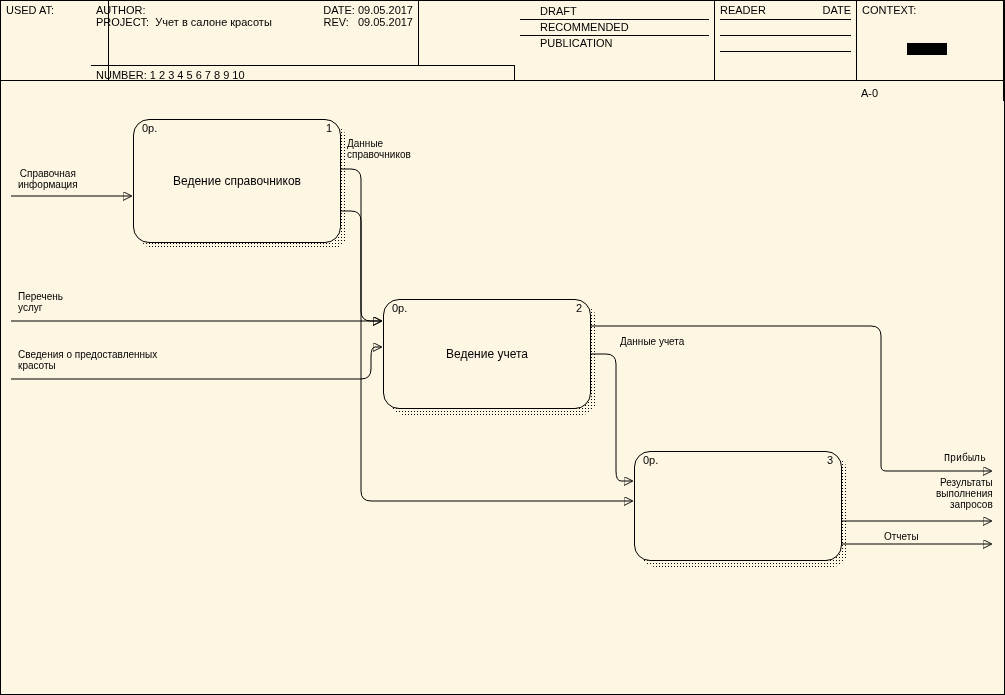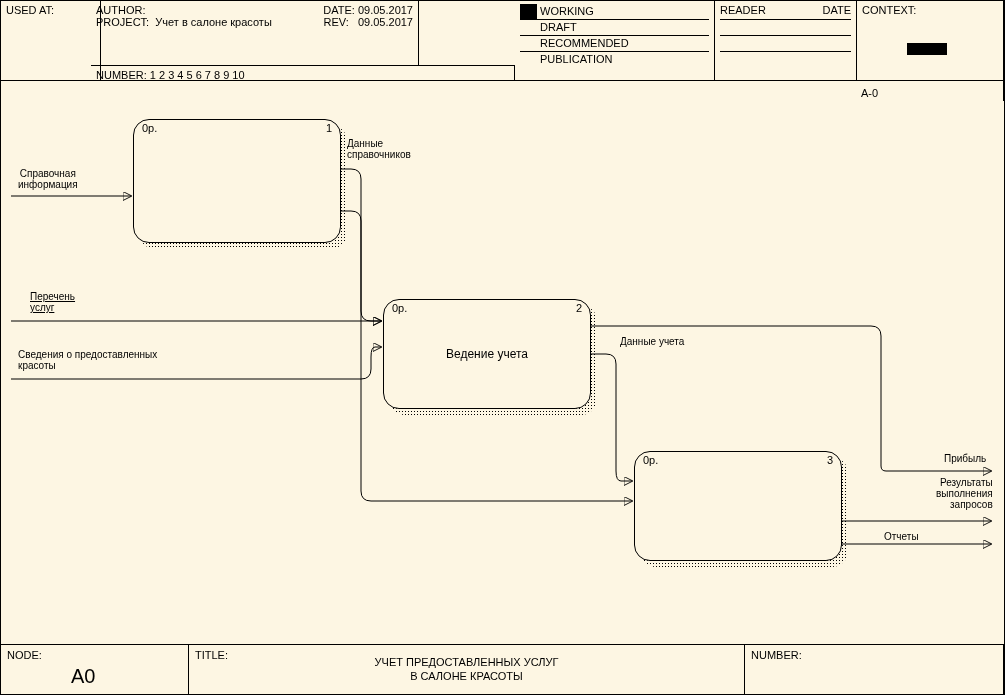--- a/index.html
+++ b/index.html
@@ -22,21 +22,21 @@
     position: absolute;
     left: 0; top: 0; width: 1003px; height: 80px;
     border-bottom: 1px solid #000;
   }
   .hdr .cell {
     position: absolute;
     border-right: 1px solid #000;
     padding: 3px 5px;
   }
   .hdr .lab { font-size: 11px; }
-  .usedat { left:0; top:0; width:100px; height:80px; }
+  .usedat { left:0; top:0; width:108px; height:80px; }
   .author { left:90px; top:0; width:328px; height:64px; }
   .author .row { display:flex; justify-content:space-between; }
   .author .row span:last-child { text-align:right; }
   .status-col { left:514px; top:0; width:200px; height:80px; }
   .status-col .srow {
     height:16px; line-height:14px; border-bottom:1px solid #000; padding-left:20px; position:relative;
   }
   .status-col .srow:last-child { border-bottom:none; }
   .black-box {
     position:absolute; left:0; top:0; width:17px; height:15px; background:#000;
@@ -115,24 +115,20 @@
       </div>
       <div class="row">
         <span><span>PROJECT:</span>&nbsp;&nbsp;<span>Учет в салоне красоты</span></span>
         <span><span>REV:</span>&nbsp;&nbsp;&nbsp;<span>09.05.2017</span></span>
       </div>
     </div>
     <div class="cell notes">
       <span>NUMBER:</span>&nbsp;<span>1  2  3  4  5  6  7  8  9  10</span>
     </div>
     <div class="cell status-col">
-      <div class="srow">
-        <div class="black-box"></div>
-        <span>WORKING</span>
-      </div>
       <div class="srow"><span>DRAFT</span></div>
       <div class="srow"><span>RECOMMENDED</span></div>
       <div class="srow"><span>PUBLICATION</span></div>
     </div>
     <div class="cell reader">
       <div class="sub toprow">
         <span>READER</span>
         <span>DATE</span>
       </div>
       <div class="sub"></div>
@@ -145,45 +141,46 @@
       <span class="a0lab">A-0</span>
     </div>
   </div>
 
   <div class="canvas">
 
     <div class="shadow" style="left:138px; top:44px; width:208px; height:124px;"></div>
     <div class="actbox" style="left:132px; top:38px; width:208px; height:124px;">
       <span class="boxtag">0р.</span>
       <span class="boxnum">1</span>
+      <div class="boxlabel">Ведение справочников</div>
     </div>
 
     <div class="shadow" style="left:388px; top:224px; width:208px; height:110px;"></div>
     <div class="actbox" style="left:382px; top:218px; width:208px; height:110px;">
       <span class="boxtag">0р.</span>
       <span class="boxnum">2</span>
       <div class="boxlabel">Ведение учета</div>
     </div>
 
     <div class="shadow" style="left:639px; top:376px; width:208px; height:110px;"></div>
     <div class="actbox" style="left:633px; top:370px; width:208px; height:110px;">
       <span class="boxtag">0р.</span>
       <span class="boxnum">3</span>
     </div>
 
     <div class="txt" style="left:17px; top:87px; white-space:pre;text-align:center;">Справочная
 информация</div>
-    <div class="txt" style="left:29px; top:210px; white-space:pre;text-decoration:underline;">Перечень
+    <div class="txt" style="left:17px; top:210px; white-space:pre;">Перечень
 услуг</div>
     <div class="txt" style="left:17px; top:268px; white-space:pre;">Сведения о предоставленных
 красоты</div>
     <div class="txt" style="left:346px; top:57px; white-space:pre;">Данные
 справочников</div>
     <div class="txt" style="left:619px; top:255px; white-space:pre;">Данные учета</div>
-    <div class="txt" style="left:943px; top:372px; white-space:pre;">Прибыль</div>
+    <div class="txt" style="left:943px; top:372px; white-space:pre;font-family:Liberation Mono, monospace;">Прибыль</div>
     <div class="txt" style="left:935px; top:396px; white-space:pre;text-align:right;">Результаты
 выполнения
 запросов</div>
     <div class="txt" style="left:883px; top:450px; white-space:pre;">Отчеты</div>
 
     <svg class="arrows">
       <defs>
         <marker id="ah" viewBox="0 0 10 10" refX="9" refY="5" markerWidth="9" markerHeight="9" orient="auto">
           <path d="M 0 0 L 10 5 L 0 10 z" fill="#000"></path>
         </marker>
@@ -201,28 +198,14 @@
 
       <path d="M 590 273 L 605 273 Q 615 273 615 283 L 615 390 Q 615 400 620 400 L 631 400" marker-end="url(#ah)"></path>
 
       <path d="M 590 245 L 870 245 Q 880 245 880 255 L 880 385 Q 880 390 885 390 L 990 390" marker-end="url(#ah)"></path>
 
       <line x1="841" y1="440" x2="990" y2="440" marker-end="url(#ah)"></line>
       <line x1="841" y1="463" x2="990" y2="463" marker-end="url(#ah)"></line>
     </svg>
   </div>
 
-  <div class="ftr">
-    <div class="fnode">
-      <span class="lab">NODE:</span>
-      <span class="big">A0</span>
-    </div>
-    <div class="ftitle">
-      <span class="lab">TITLE:</span>
-      <div class="tt" style="white-space:pre;">УЧЕТ ПРЕДОСТАВЛЕННЫХ УСЛУГ
-В САЛОНЕ КРАСОТЫ</div>
-    </div>
-    <div class="fnum">
-      <span class="lab">NUMBER:</span>
-    </div>
-  </div>
 
 </div>
 
 </body></html>

